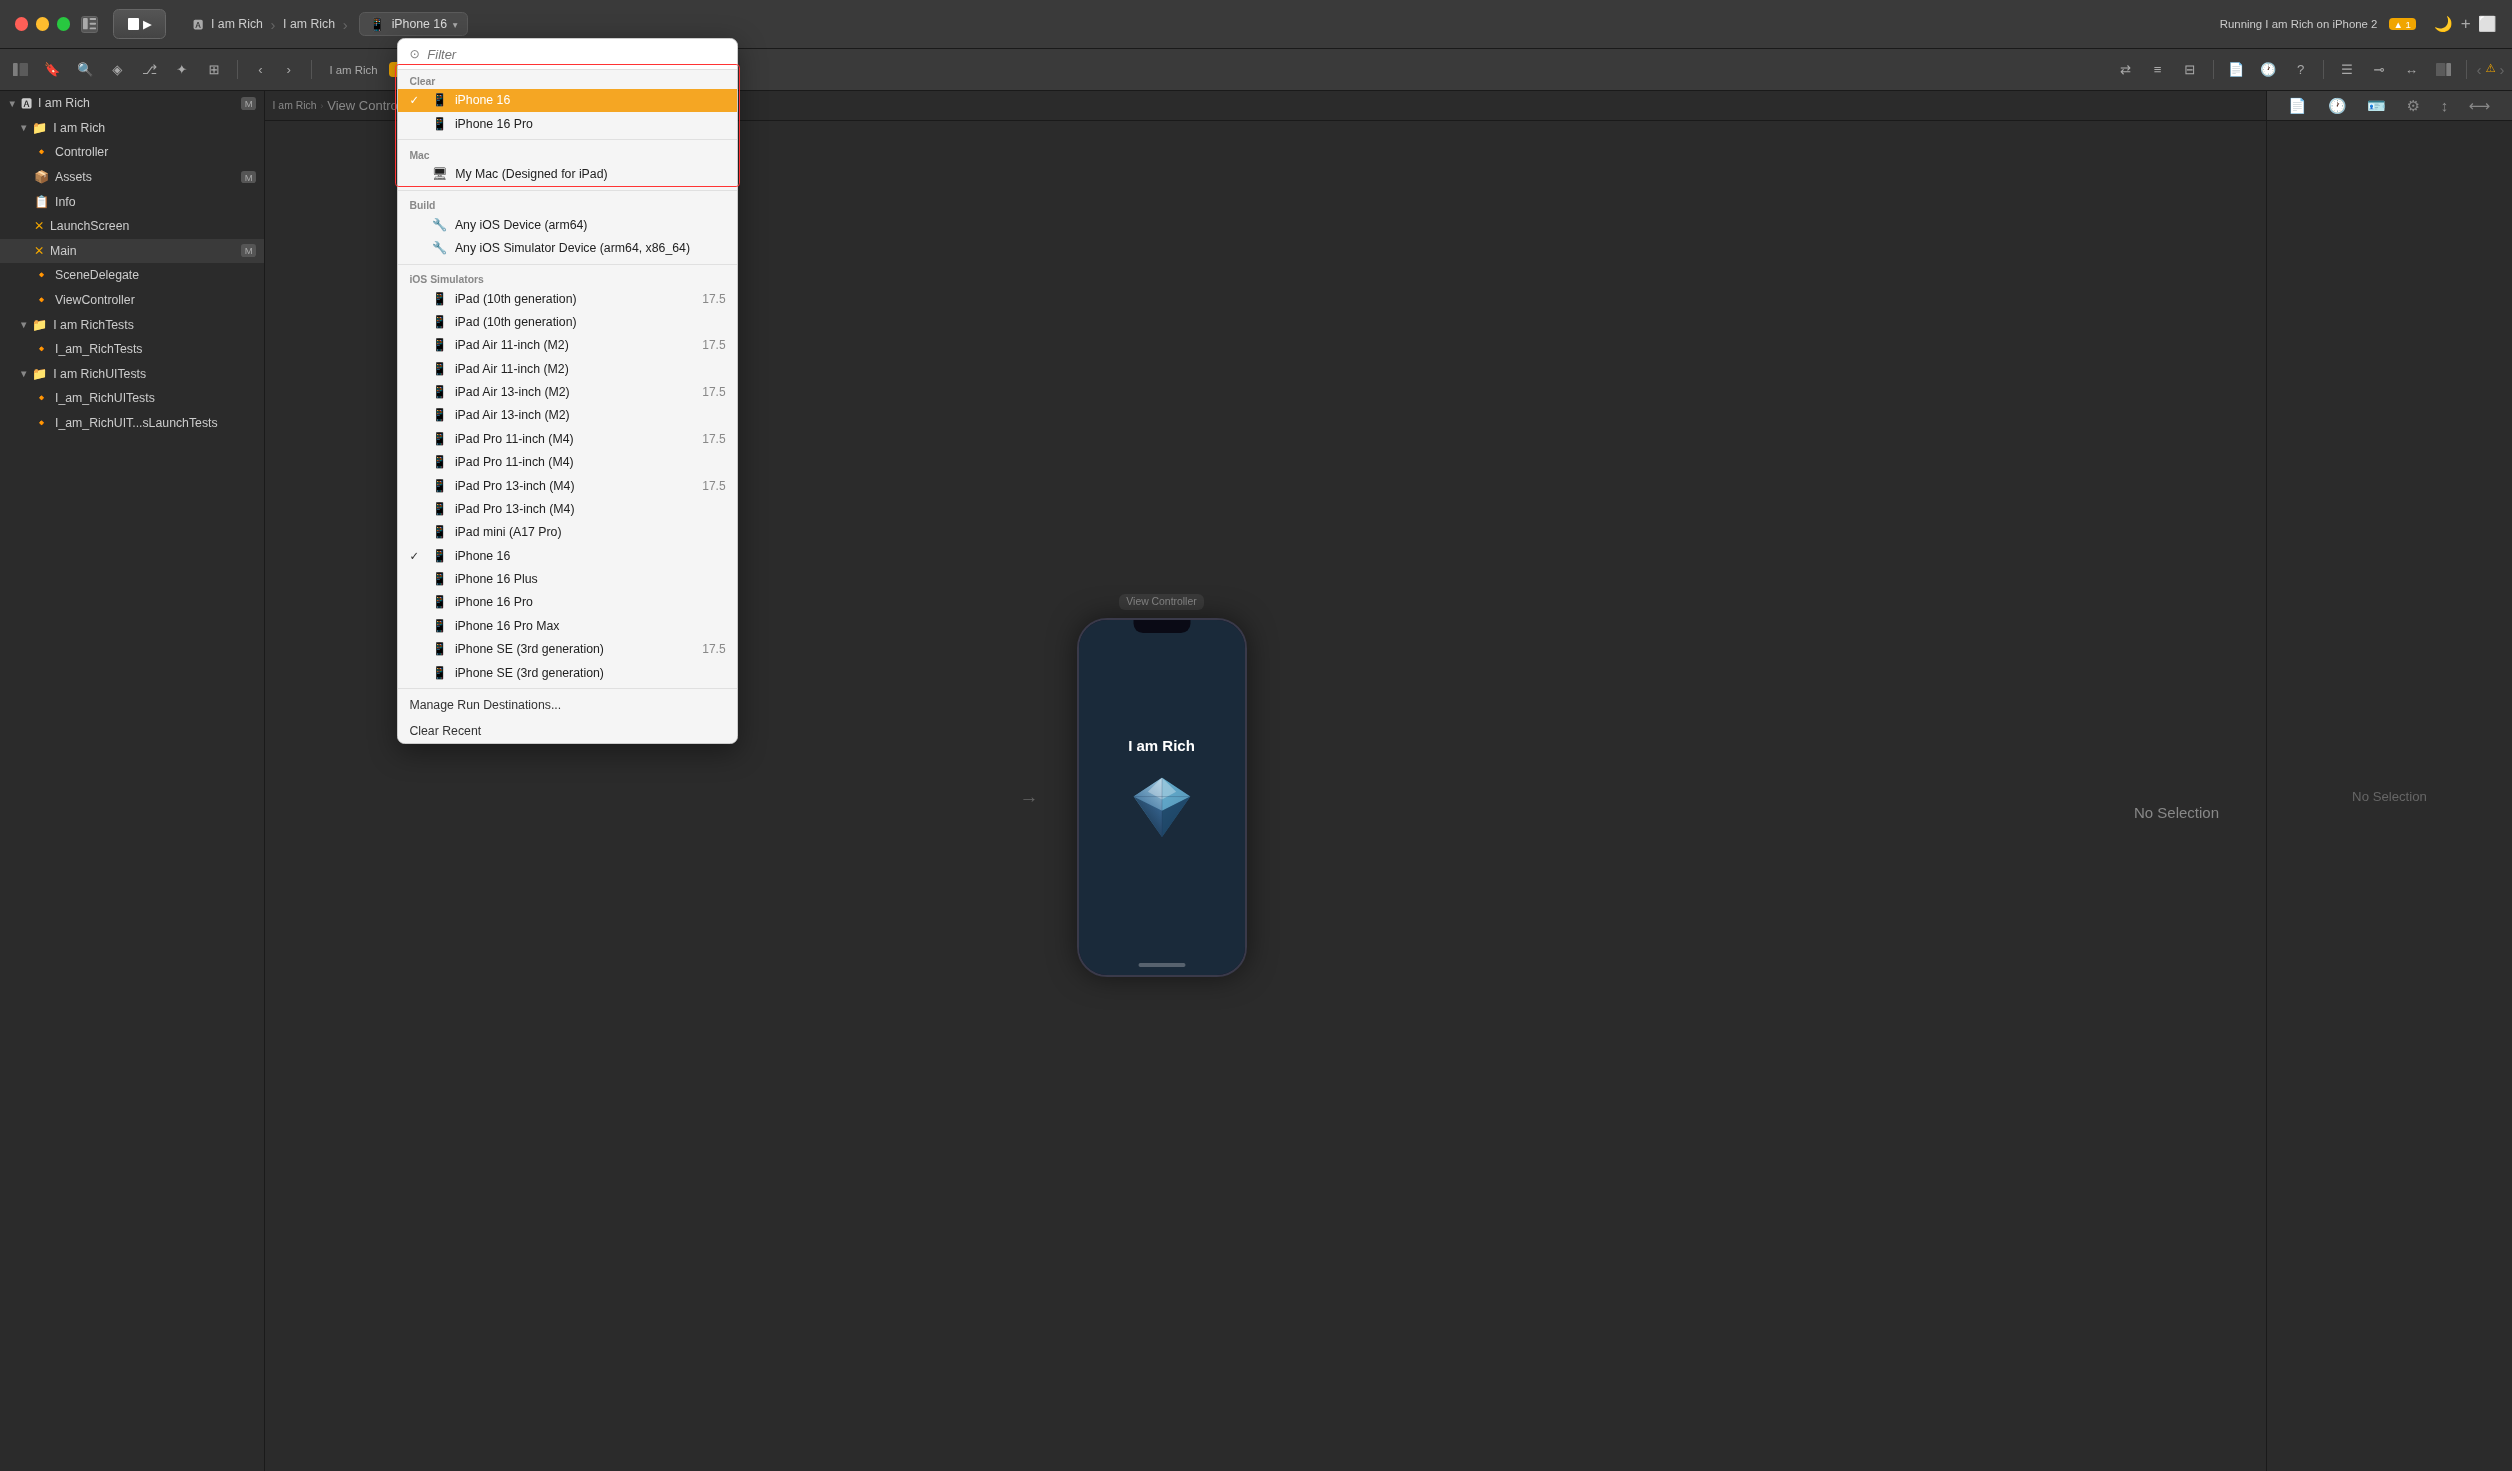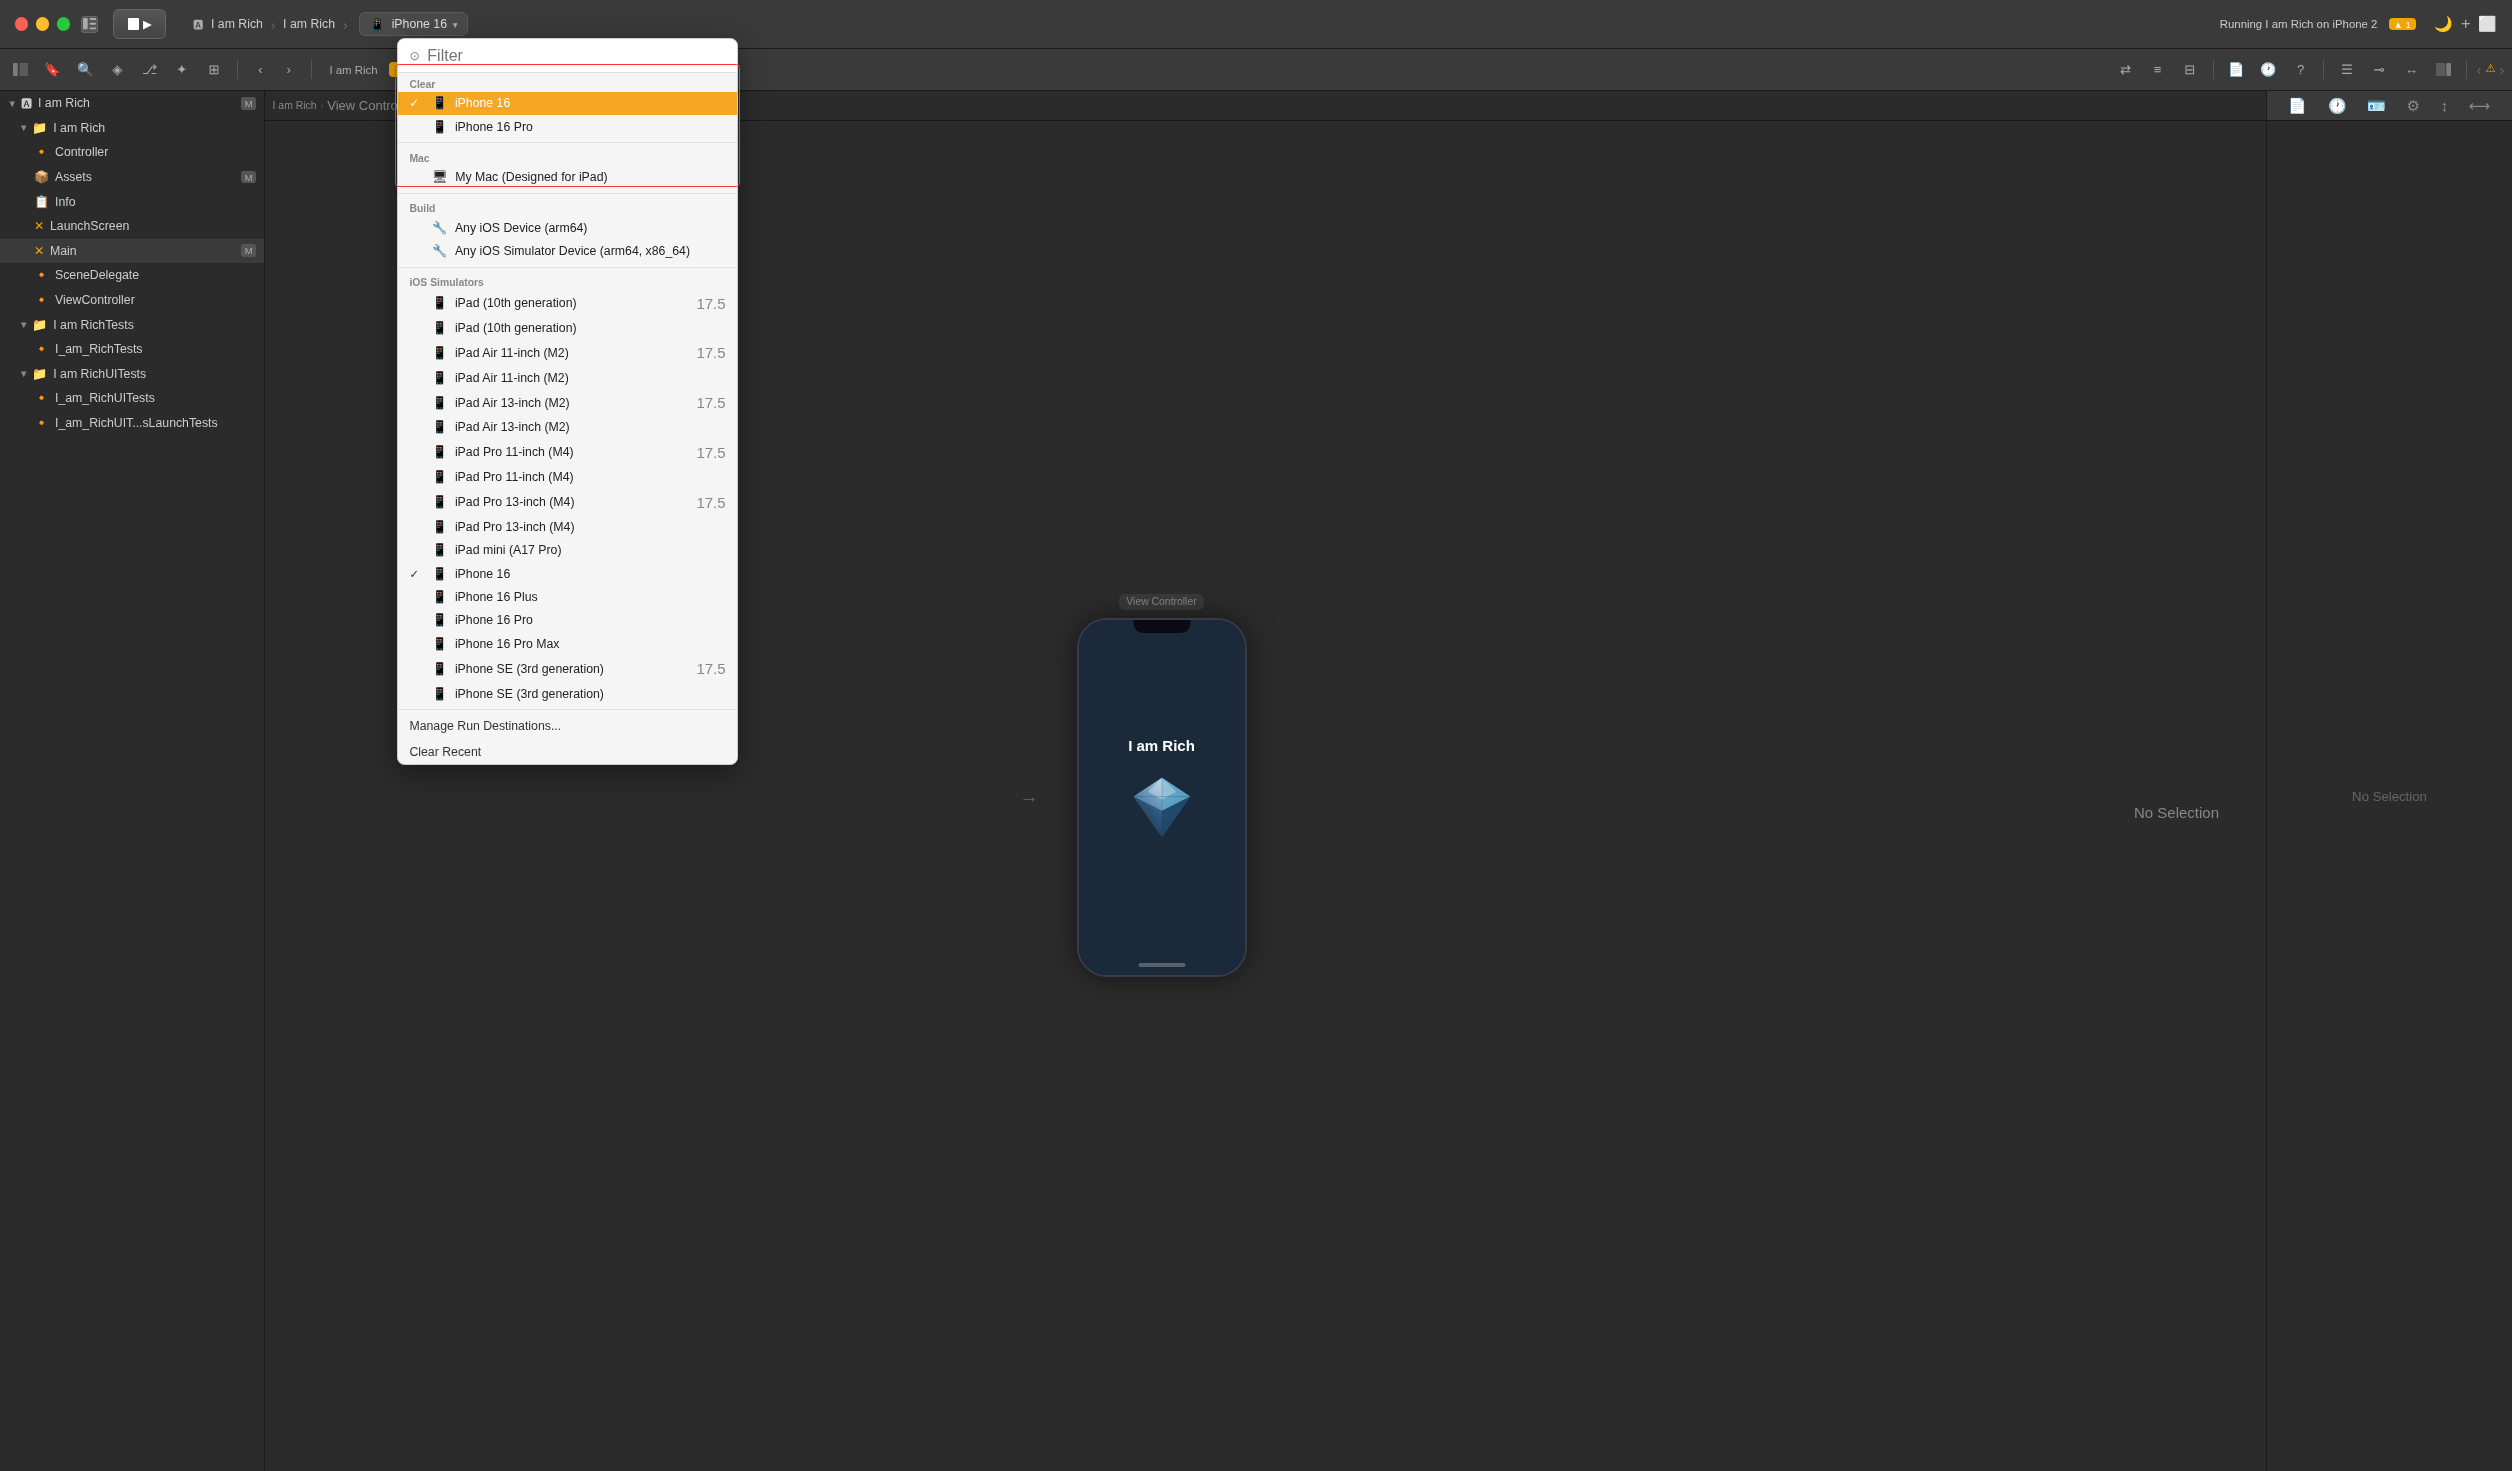--- a/index.html
+++ b/index.html
@@ -357,23 +357,24 @@
 
     .filter-icon {
       color: #888;
       font-size: 12.3px;
     }
 
     .filter-input {
       flex: 1;
       border: none;
       outline: none;
-      font-size: 16px;
+      font-size: 13px;
       color: #be185d;
       background: transparent;
+      font-style: italic;
     }
 
     .dropdown-section {
       padding: 0;
     }
 
     .dropdown-section-header {
       padding: 5.7px 11.4px 1.9px;
       font-size: 10.4px;
       color: #888;
@@ -397,21 +398,21 @@
       width: 15px;
       font-size: 11.4px;
       color: #333;
       flex-shrink: 0;
     }
     .dropdown-item.selected-item .dropdown-check { color: white; }
 
     .dropdown-version {
       margin-left: auto;
       color: #888;
-      font-size: 15px;
+      font-size: 12px;
     }
 
     .dropdown-divider {
       height: 0.9px;
       background: #e0e0e0;
       margin: 3.8px 0;
     }
 
     .dropdown-action {
       display: flex;

